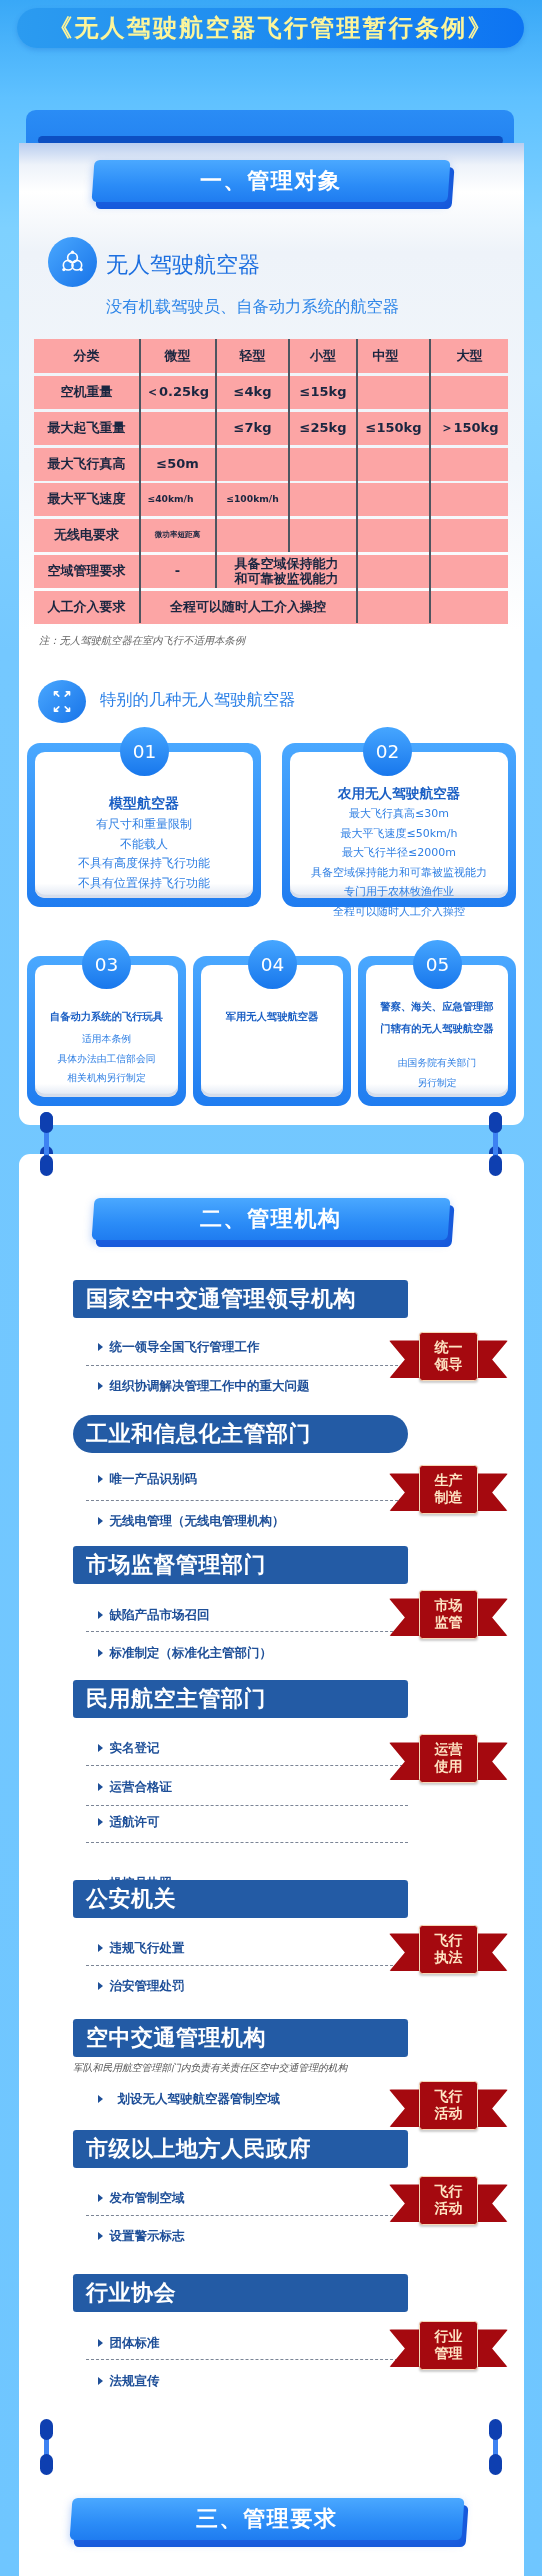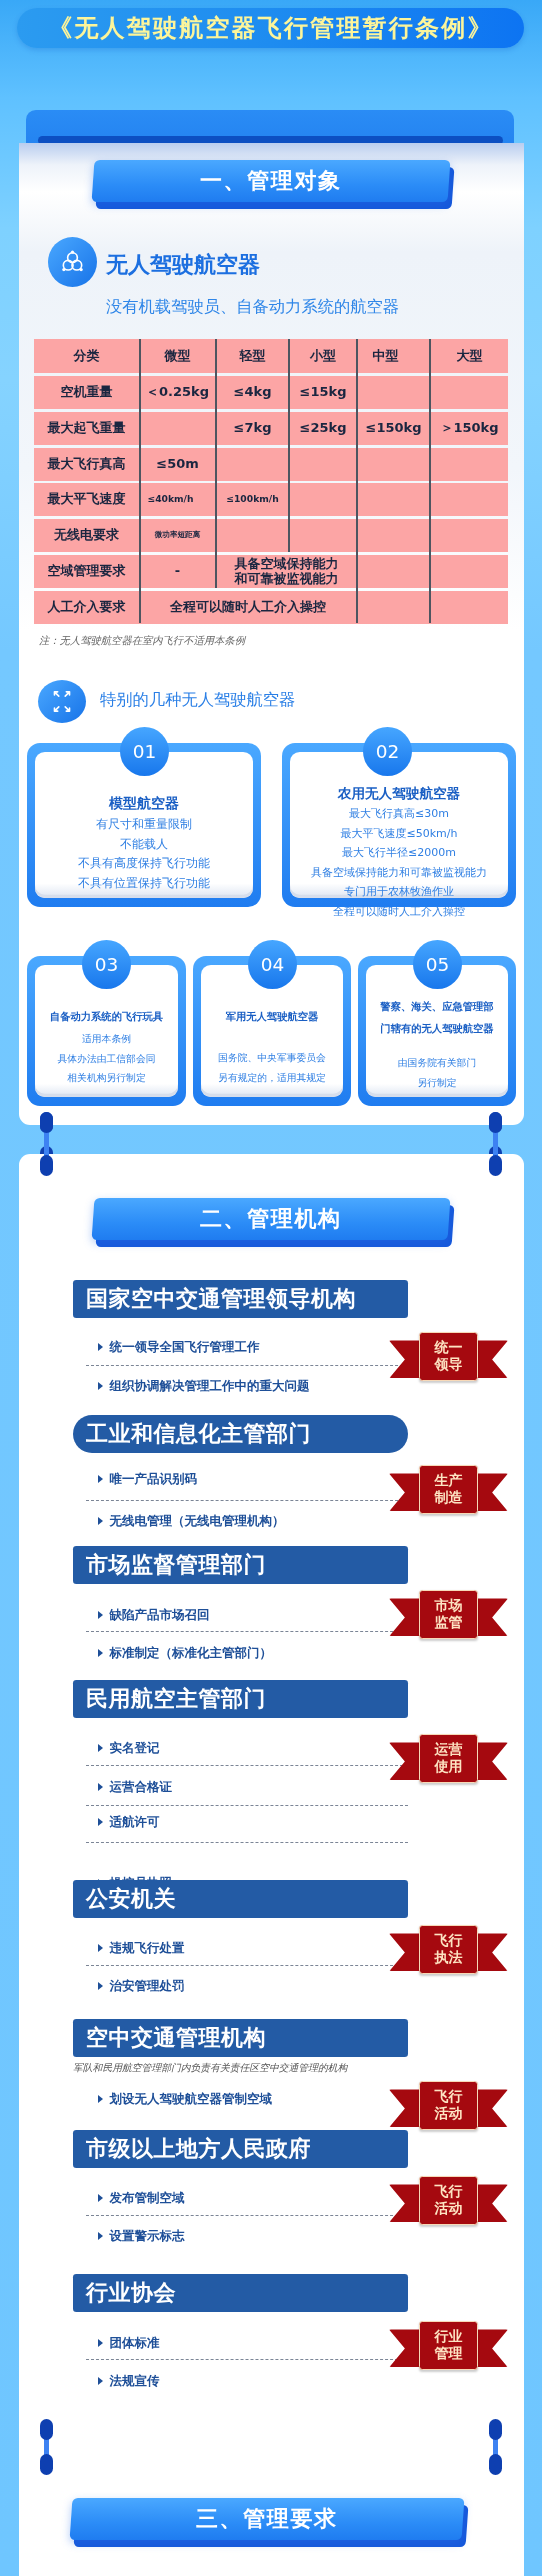--- a/index.html
+++ b/index.html
@@ -78,21 +78,21 @@
     transform: skewX(4deg);
     color: #fff; font-size: 22px; font-weight: bold; letter-spacing: 1.6px;
   }
 
   
   .icon-circle {
     border-radius: 50%;
     background: linear-gradient(135deg, #4aa8ff, #1773e8);
     display: flex; align-items: center; justify-content: center;
   }
-  .uav-title { color: #1c6fe0; font-size: 22px; font-weight: bold; }
+  .uav-title { color: #1c6fe0; font-size: 22px; font-weight: normal; }
   .uav-sub { color: #2f86e8; font-size: 16.3px; }
 
   
   .spec-table { left: 34px; top: 339px; width: 474px; }
   .trow { position: absolute; left: 0; width: 474px; height: 33px; background: #fca5a5; }
   .tcell {
     position: absolute; top: 0; height: 100%;
     display: flex; align-items: center; justify-content: center;
     text-align: center; color: #1a2640; font-weight: bold; font-size: 13px;
     line-height: 1.15;
@@ -312,24 +312,20 @@
     <div>适用本条例</div>
     <div>具体办法由工信部会同</div>
     <div>相关机构另行制定</div>
   </div>
 </div>
 
 <div class="abs fcard" style="left:193px; top:956px; width:158px; height:150px;">
   <div class="inner"></div>
   <div class="badge" style="left:55px;">04</div>
   <div class="ftitle" style="top:54px; font-size:10.3px;">军用无人驾驶航空器</div>
-  <div class="flines" style="top:92px; font-size:9.8px; line-height:19.5px;">
-    <div>国务院、中央军事委员会</div>
-    <div>另有规定的，适用其规定</div>
-  </div>
 </div>
 
 <div class="abs fcard" style="left:358px; top:956px; width:158px; height:150px;">
   <div class="inner"></div>
   <div class="badge" style="left:55px;">05</div>
   <div class="ftitle" style="top:39px; font-size:10.3px; line-height:22px;">
     <div>警察、海关、应急管理部</div>
     <div>门辖有的无人驾驶航空器</div>
   </div>
   <div class="flines" style="top:97px; font-size:9.8px; line-height:19.5px;">
@@ -481,21 +477,21 @@
   <div class="center">
       <span>飞行</span>
       <span>执法</span>
     </div>
 </div>
 
 <div class="abs org-head" style="top:2019px;">
     <span>空中交通管理机构</span>
   </div>
 <div class="abs org-note" style="top:2062px;">军队和民用航空管理部门内负责有关责任区空中交通管理的机构</div>
-<div class="abs org-item" style="top:2088px;">
+<div class="abs org-item" style="top:2088px;gap:8px;">
     <i class="tri"></i>
     <span>划设无人驾驶航空器管制空域</span>
   </div>
 <div class="abs ribbon" style="top:2084px;">
   <div class="wing l"></div>
     <div class="wing r"></div>
   <div class="center">
       <span>飞行</span>
       <span>活动</span>
     </div>

